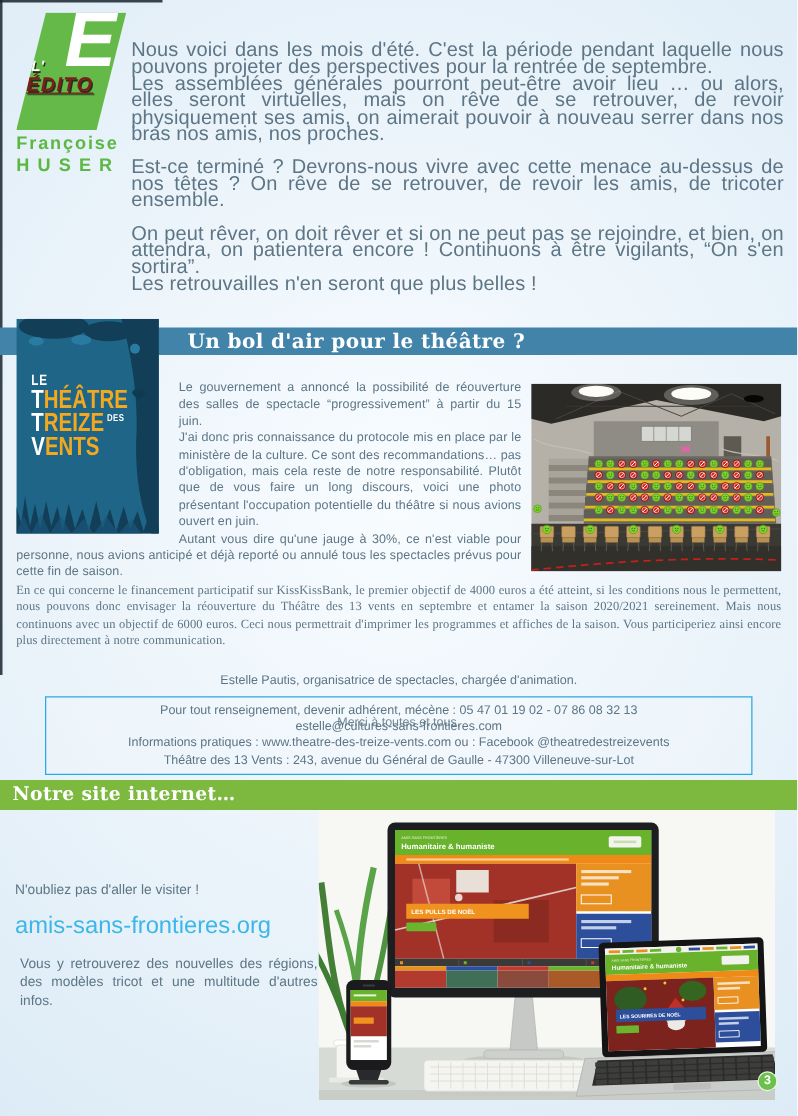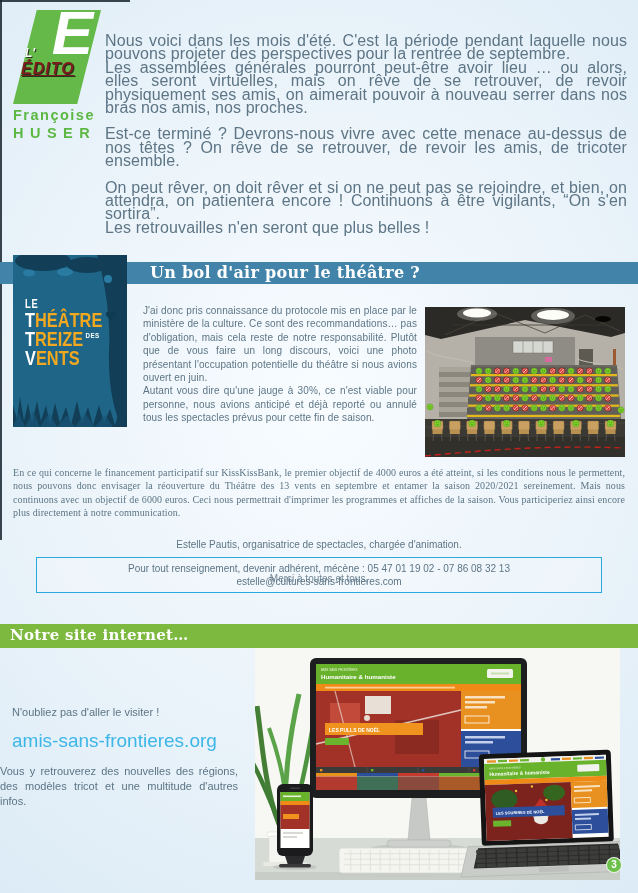--- a/index.html
+++ b/index.html
@@ -47,21 +47,21 @@
   .closing { position:absolute; left:13px; width:612px; text-align:center; font-size:10px; line-height:13.5px; }
   #closing1 { top:524px;margin-top:48px; } #closing2 { top:537.5px; }
   #contact-box { position:absolute; left:36px; top:557px; width:566px;
     border:1.4px solid #2aa9e0; padding:4px 8px; text-align:center;
     font-size:10px; line-height:13.2px; background:rgba(255,255,255,.15); }
   
   #band-site { top:624px; height:24px; background:#7cb93e; }
   #band-site .script-title { position:absolute; left:10px; top:2px; font-size:15px; }
   #visit { position:absolute; left:12px; top:706px; font-size:11px; }
   #siteurl { position:absolute; left:12px; top:730px; font-size:19px; color:#3db6e8; cursor:pointer; }
-  #sitedesc { position:absolute; left:0; top:764px; width:238px; font-size:11px; line-height:15px; text-align:justify; }
+  #sitedesc { position:absolute; left:16px; top:764px; width:238px; font-size:11px; line-height:15px; text-align:justify; }
   #mock-wrap { position:absolute; left:255px; top:648px; width:365px; height:232px; background:#f7f7f4; }
   #pagenum { position:absolute; left:606px; top:857px; width:16px; height:16px; border-radius:50%;
     background:#6cc04b; border:1px solid rgba(255,255,255,.85);
     color:#fff; font-size:10px; font-weight:700; text-align:center; line-height:14px; }
   svg text { font-family:"Liberation Sans", sans-serif; }
 </style>
 </head>
 <body>
 
 <div id="page">
@@ -107,20 +107,21 @@
     </svg>
     <div class="pline pl1">LE</div>
     <div class="pline pl2"><span>T</span><span class="orange">HÉÂTRE</span></div>
     <div class="pline pl3"><span>T</span><span class="orange">REIZE</span><span class="des">DES</span></div>
     <div class="pline pl4"><span>V</span><span class="orange">ENTS</span></div>
   </div>
 
   <div id="theatre-article">
     <div class="spacer-l"></div>
     <div class="spacer-r"></div>
+    <p>Le gouvernement a annoncé la possibilité de réouverture des salles de spectacle “progressivement” à partir du 15 juin.</p>
     <p>J'ai donc pris connaissance du protocole mis en place par le ministère de la culture. Ce sont des recommandations… pas d'obligation, mais cela reste de notre responsabilité. Plutôt que de vous faire un long discours, voici une photo présentant l'occupation potentielle du théâtre si nous avions ouvert en juin.</p>
     <p>Autant vous dire qu'une jauge à 30%, ce n'est viable pour personne, nous avions anticipé et déjà reporté ou annulé tous les spectacles prévus pour cette fin de saison.</p>
   </div>
 
   <div id="thall-wrap">
     <svg id="thall" width="200" height="150" viewBox="0 0 200 150">
       <rect x="0" y="0" width="200" height="150" fill="#b5b1a8"></rect>
       <g>
         <path d="M0,0 H200 V26 L186,30 L100,13 L16,32 L0,28 Z" fill="#2c2a26"></path>
         <path d="M20,28 L70,6 L120,26 L160,8 L195,24" stroke="#4a463e" stroke-width=".8" fill="none"></path>
@@ -522,20 +523,22 @@
     </svg>
   </div>
 
   <div id="funding">En ce qui concerne le financement participatif sur KissKissBank, le premier objectif de 4000 euros a été atteint, si les conditions nous le permettent, nous pouvons donc envisager la réouverture du Théâtre des 13 vents en septembre et entamer la saison 2020/2021 sereinement. Mais nous continuons avec un objectif de 6000 euros. Ceci nous permettrait d'imprimer les programmes et affiches de la saison. Vous participeriez ainsi encore plus directement à notre communication.</div>
   <div id="closing1" class="closing">Merci à toutes et tous,</div>
   <div id="closing2" class="closing">Estelle Pautis, organisatrice de spectacles, chargée d'animation.</div>
 
   <div id="contact-box">
     <div>Pour tout renseignement, devenir adhérent, mécène : 05 47 01 19 02 - 07 86 08 32 13</div>
     <div>estelle@cultures-sans-frontieres.com</div>
+    <div>Informations pratiques : www.theatre-des-treize-vents.com ou : Facebook @theatredestreizevents</div>
+    <div>Théâtre des 13 Vents : 243, avenue du Général de Gaulle - 47300 Villeneuve-sur-Lot</div>
   </div>
 
   <div id="band-site" class="band">
     <div class="script-title">Notre site internet…</div>
   </div>
 
   <div id="visit">N'oubliez pas d'aller le visiter !</div>
   <div id="siteurl">amis-sans-frontieres.org</div>
   <div id="sitedesc">Vous y retrouverez des nouvelles des régions, des modèles tricot et une multitude d'autres infos.</div>
 

